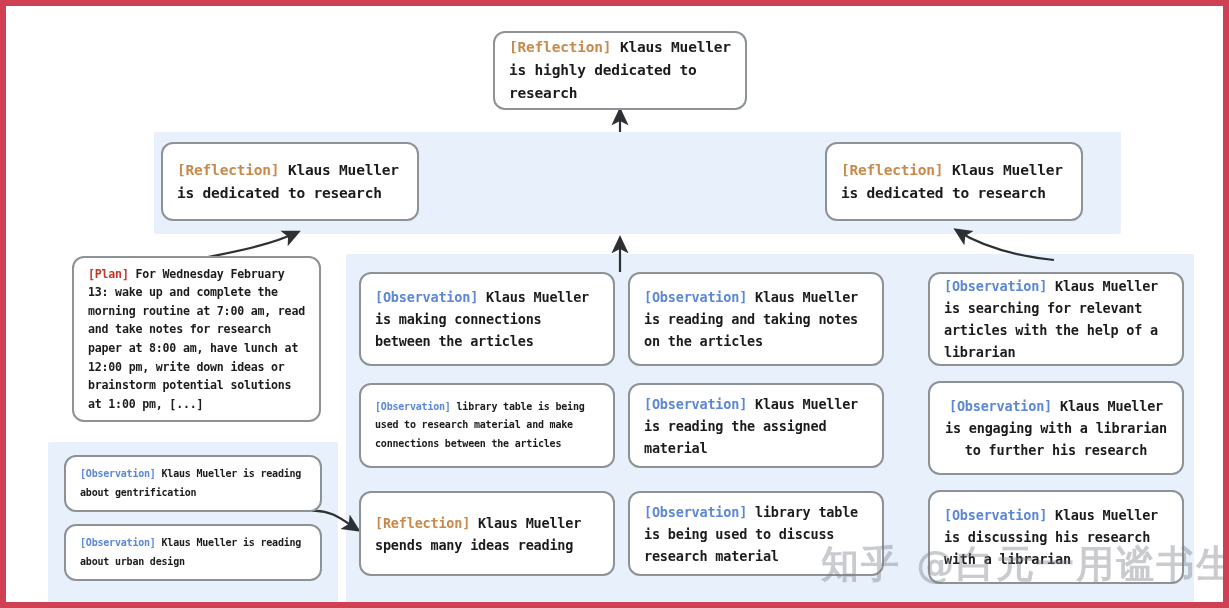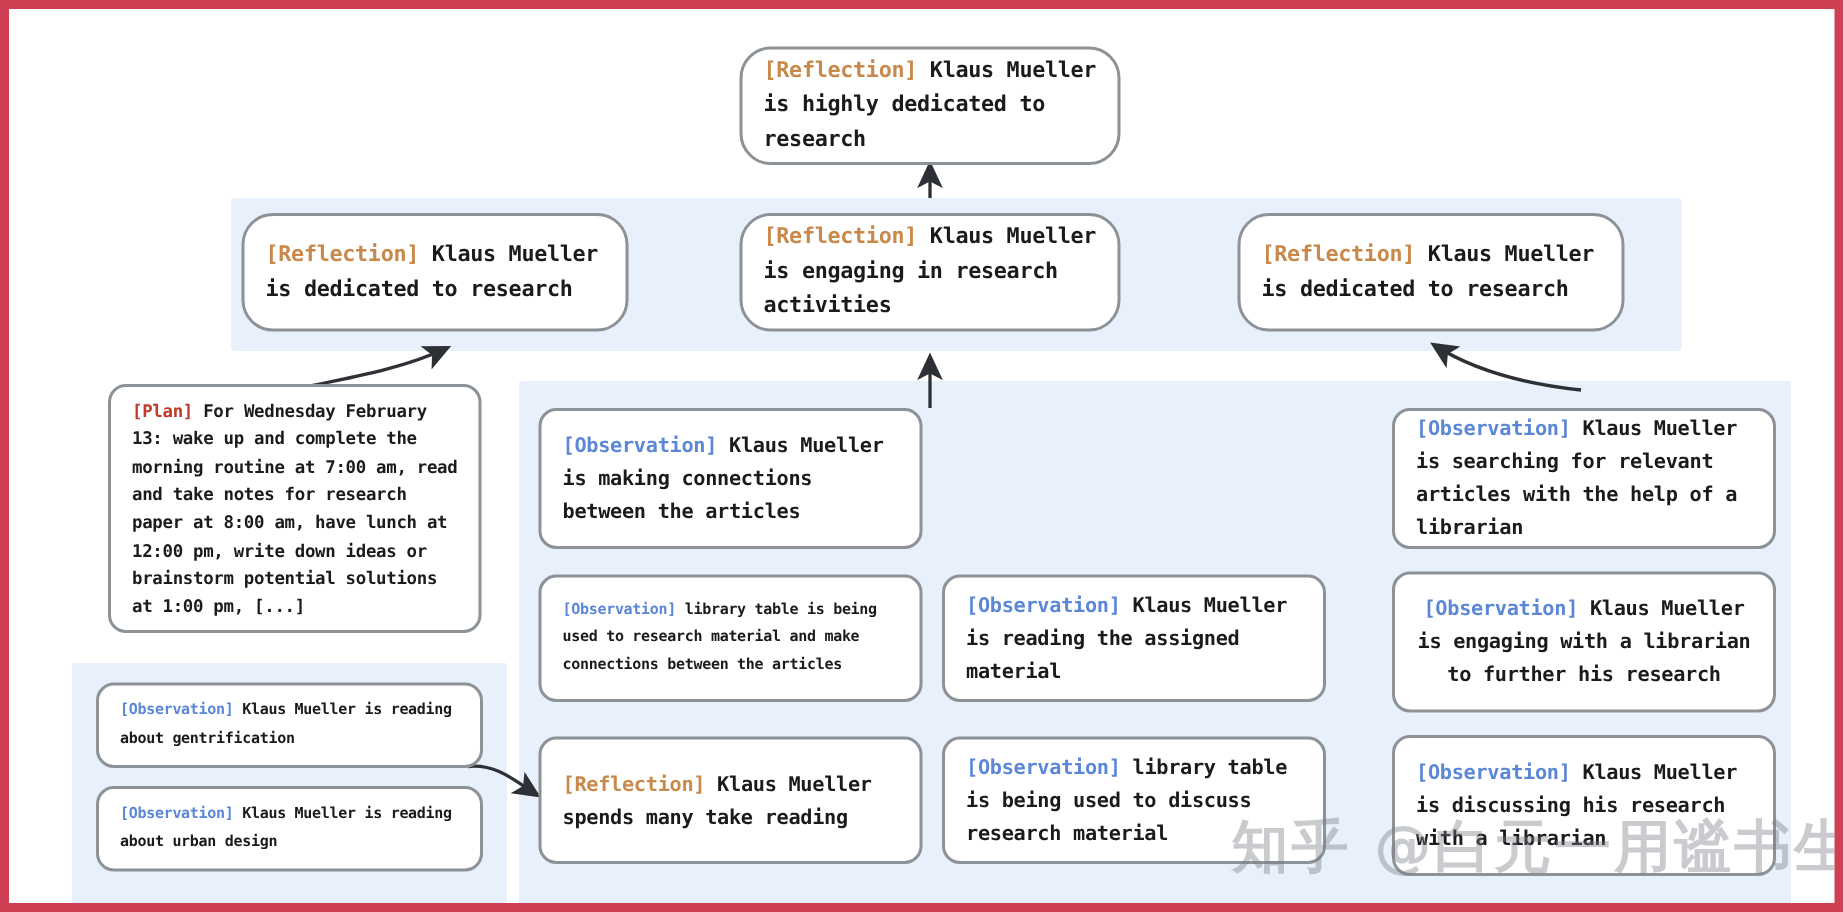--- a/index.html
+++ b/index.html
@@ -35,21 +35,21 @@
     font-weight: bold;
     letter-spacing: -0.2px;
     display: flex;
     align-items: center;
   }
   .node .inner {
     padding: 0 14px;
     width: 100%;
     box-sizing: border-box;
   }
-  .t-big  { font-size: 14.5px; line-height: 23px; border-radius: 21px; }
+  .t-big  { font-size: 14.5px; line-height: 23px; }
   .t-mid  { font-size: 13.5px; line-height: 22px; }
   .t-sm   { font-size: 10px; line-height: 18.5px; }
   .t-plan { font-size: 11.6px; line-height: 18.6px; }
 
   .tag-reflection { color: #c8894a; font-weight: bold; }
   .tag-observation { color: #5b87d6; font-weight: bold; }
   .tag-plan { color: #c0392b; font-weight: bold; }
 
   svg.arrows {
     position: absolute;
@@ -101,25 +101,20 @@
       <span class="tag-reflection">[Reflection]</span><span> Klaus Mueller is highly dedicated to research</span>
     </div>
   </div>
 
   <div class="node t-big" style="left:155px; top:136px; width:258px; height:79px;">
     <div class="inner">
       <span class="tag-reflection">[Reflection]</span><span> Klaus Mueller is dedicated to research</span>
     </div>
   </div>
 
-  <div class="node t-big" style="left:487px; top:136px; width:254px; height:79px;">
-    <div class="inner">
-      <span class="tag-reflection">[Reflection]</span><span> Klaus Mueller is engaging in research activities</span>
-    </div>
-  </div>
 
   <div class="node t-big" style="left:819px; top:136px; width:258px; height:79px;">
     <div class="inner">
       <span class="tag-reflection">[Reflection]</span><span> Klaus Mueller is dedicated to research</span>
     </div>
   </div>
 
   <div class="node t-plan" style="left:66px; top:250px; width:249px; height:166px;">
     <div class="inner">
       <span class="tag-plan">[Plan]</span><span> For Wednesday February 13: wake up and complete the morning routine at 7:00 am, read and take notes for research paper at 8:00 am, have lunch at 12:00 pm, write down ideas or brainstorm potential solutions at 1:00 pm, [...]</span>
@@ -145,24 +140,29 @@
   </div>
 
   <div class="node t-sm" style="left:353px; top:377px; width:256px; height:85px;">
     <div class="inner">
       <span class="tag-observation">[Observation]</span><span> library table is being used to research material and make connections between the articles</span>
     </div>
   </div>
 
   <div class="node t-mid" style="left:353px; top:485px; width:256px; height:85px;">
     <div class="inner">
-      <span class="tag-reflection">[Reflection]</span><span> Klaus Mueller spends many take reading</span>
+      <span class="tag-reflection">[Reflection]</span><span> Klaus Mueller spends many ideas reading</span>
     </div>
   </div>
 
+  <div class="node t-mid" style="left:622px; top:266px; width:256px; height:94px;">
+    <div class="inner">
+      <span class="tag-observation">[Observation]</span><span> Klaus Mueller is reading and taking notes on the articles</span>
+    </div>
+  </div>
 
   <div class="node t-mid" style="left:622px; top:377px; width:256px; height:85px;">
     <div class="inner">
       <span class="tag-observation">[Observation]</span><span> Klaus Mueller is reading the assigned material</span>
     </div>
   </div>
 
   <div class="node t-mid" style="left:922px; top:266px; width:256px; height:94px;">
     <div class="inner">
       <span class="tag-observation">[Observation]</span><span> Klaus Mueller is searching for relevant articles with the help of a librarian</span>

